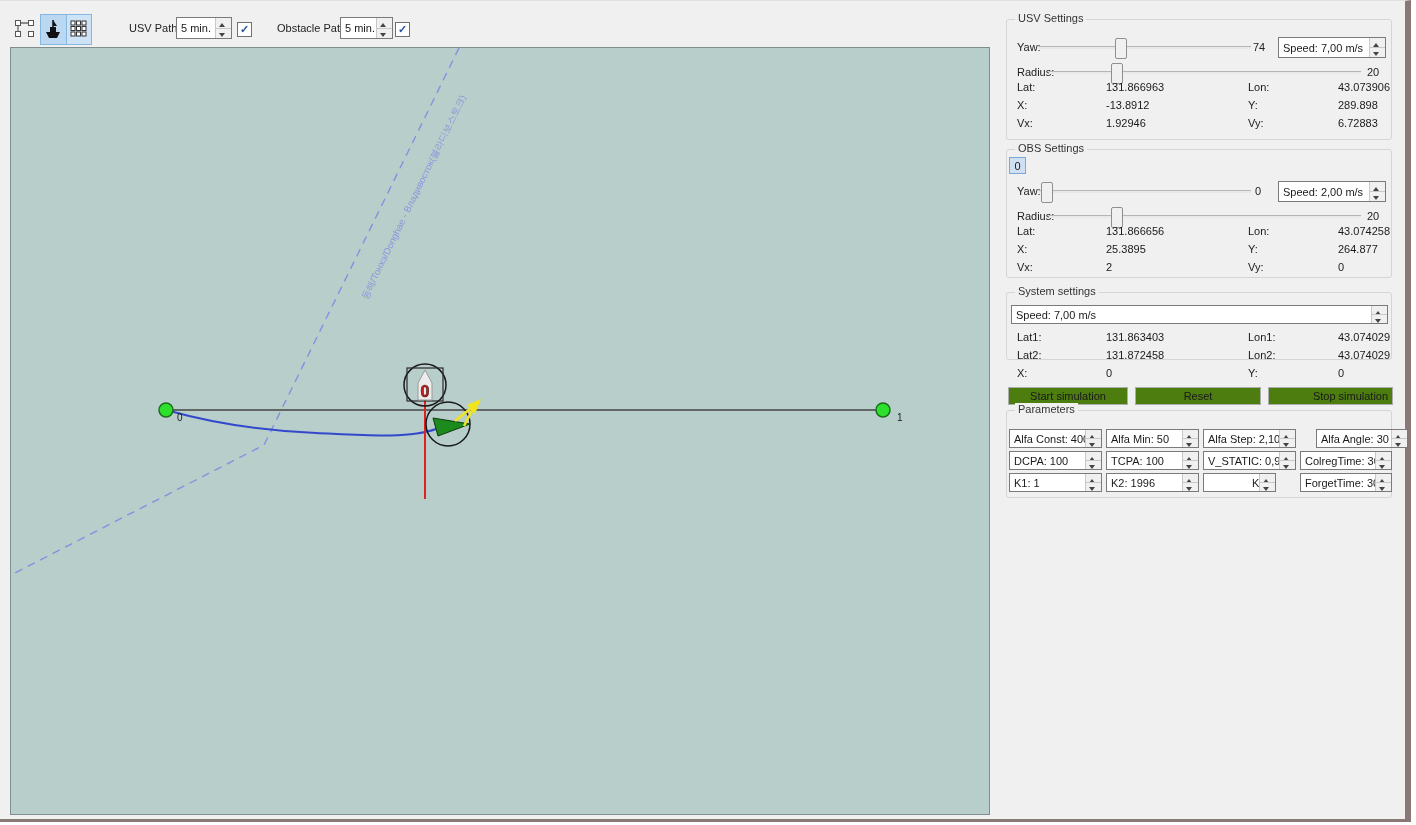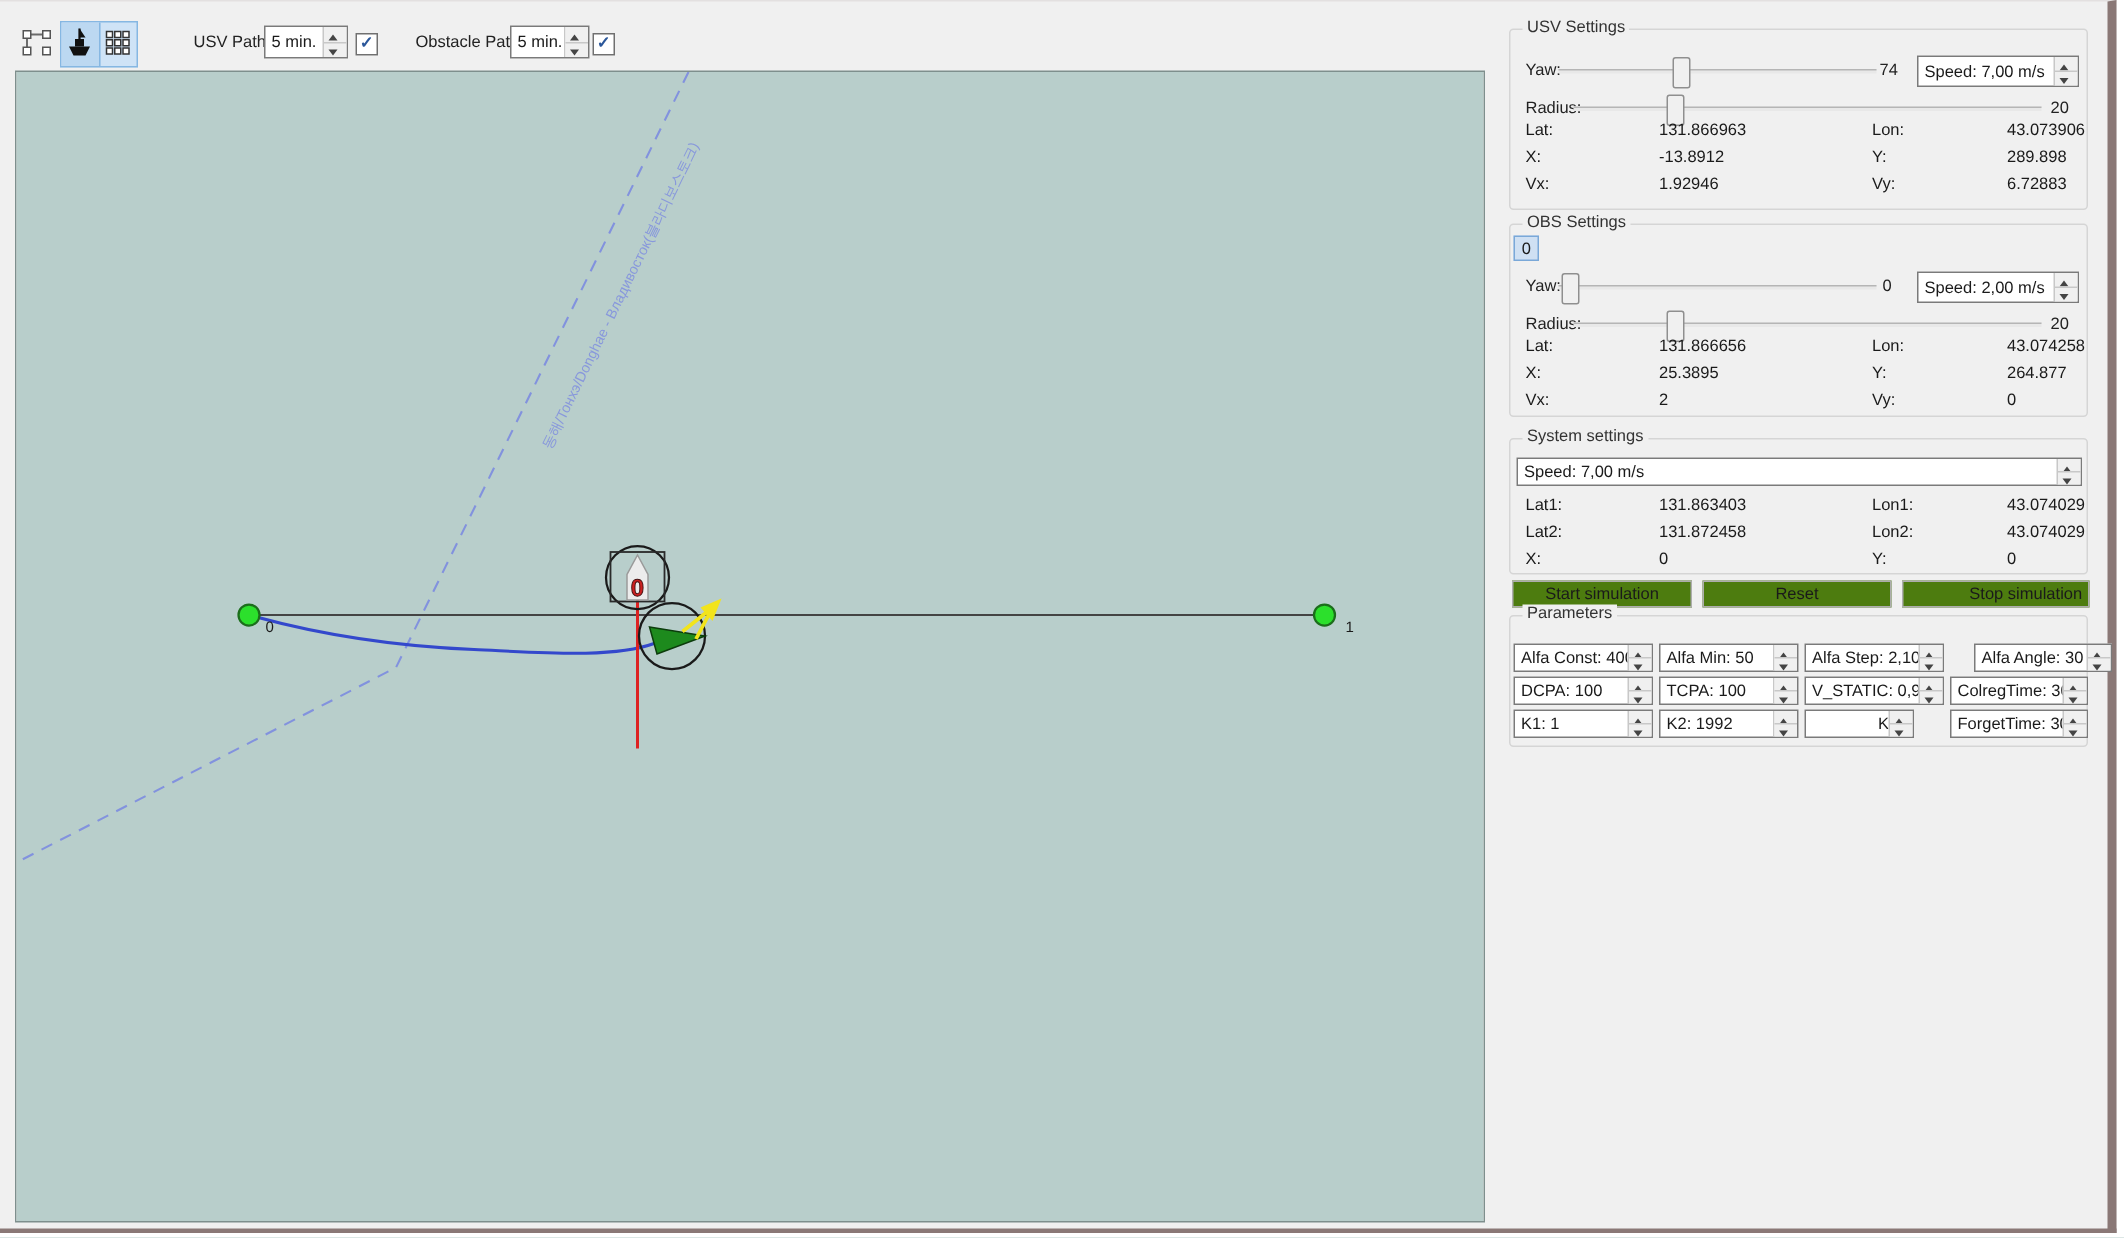--- a/index.html
+++ b/index.html
@@ -226,21 +226,21 @@
         <span class="fv2">264.877</span>
       </div>
       <div class="frow" style="top:111px;">
         <span class="fl1">Vx:</span>
         <span class="fv1">2</span>
         <span class="fl2">Vy:</span>
         <span class="fv2">0</span>
       </div>
     </div>
 
-    <div class="grp" style="top:291px;height:91px;">
+    <div class="grp" style="top:291px;height:68px;">
       <span class="grp-title">System settings</span>
       <div class="sbx" style="left:4px;top:12px;width:377px;height:19px;">
         <span class="sbx-t">Speed: 7,00 m/s</span>
         <span class="spin">
             <i class="up"></i>
             <i class="dn"></i>
           </span>
       </div>
       <div class="frow" style="top:38px;">
         <span class="fl1">Lat1:</span>
@@ -325,21 +325,21 @@
           </span>
         </div>
       <div class="sbx" style="left:2px;top:62px;width:93px;height:19px;">
         <span class="sbx-t">K1: 1</span>
           <span class="spin">
             <i class="up"></i>
             <i class="dn"></i>
           </span>
         </div>
       <div class="sbx" style="left:99px;top:62px;width:93px;height:19px;">
-        <span class="sbx-t">K2: 1992</span>
+        <span class="sbx-t">K2: 1996</span>
           <span class="spin">
             <i class="up"></i>
             <i class="dn"></i>
           </span>
         </div>
       <div class="sbx" style="left:196px;top:62px;width:73px;height:19px;padding-left:44px;">
         <span class="sbx-t">K3: 1000</span>
           <span class="spin">
             <i class="up"></i>
             <i class="dn"></i>

